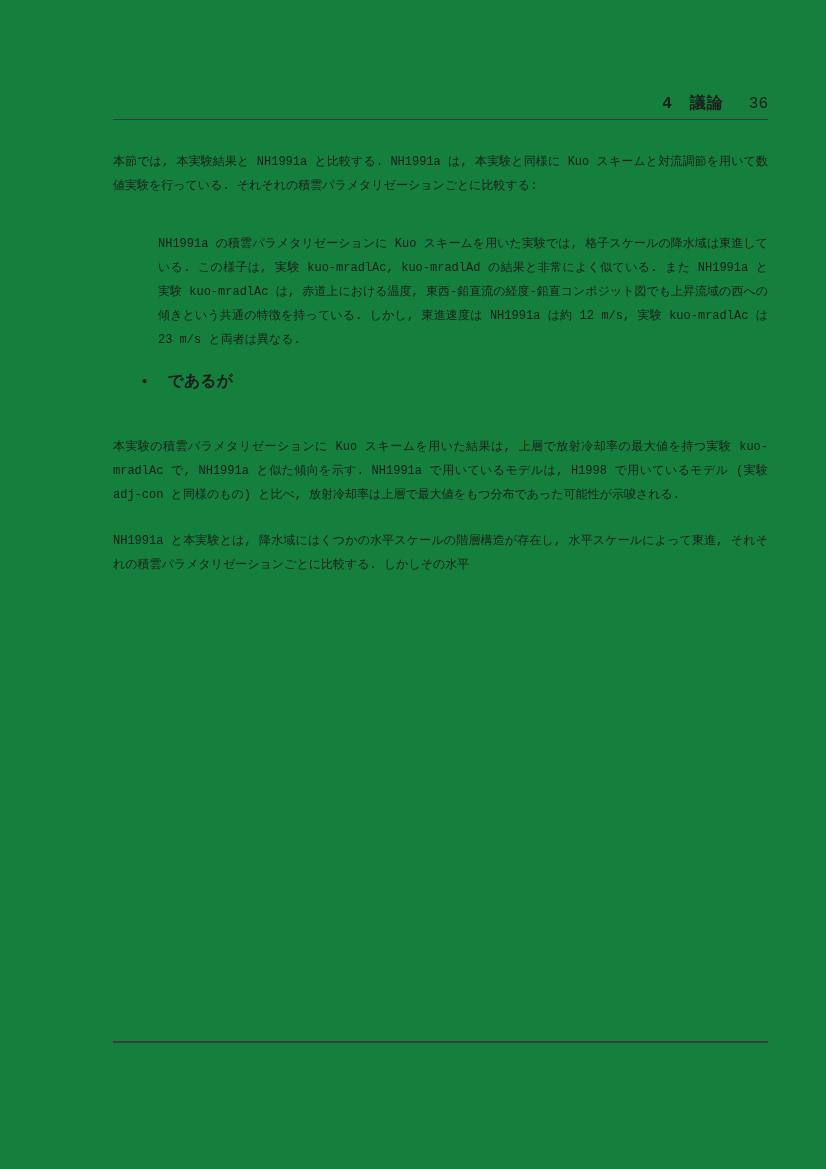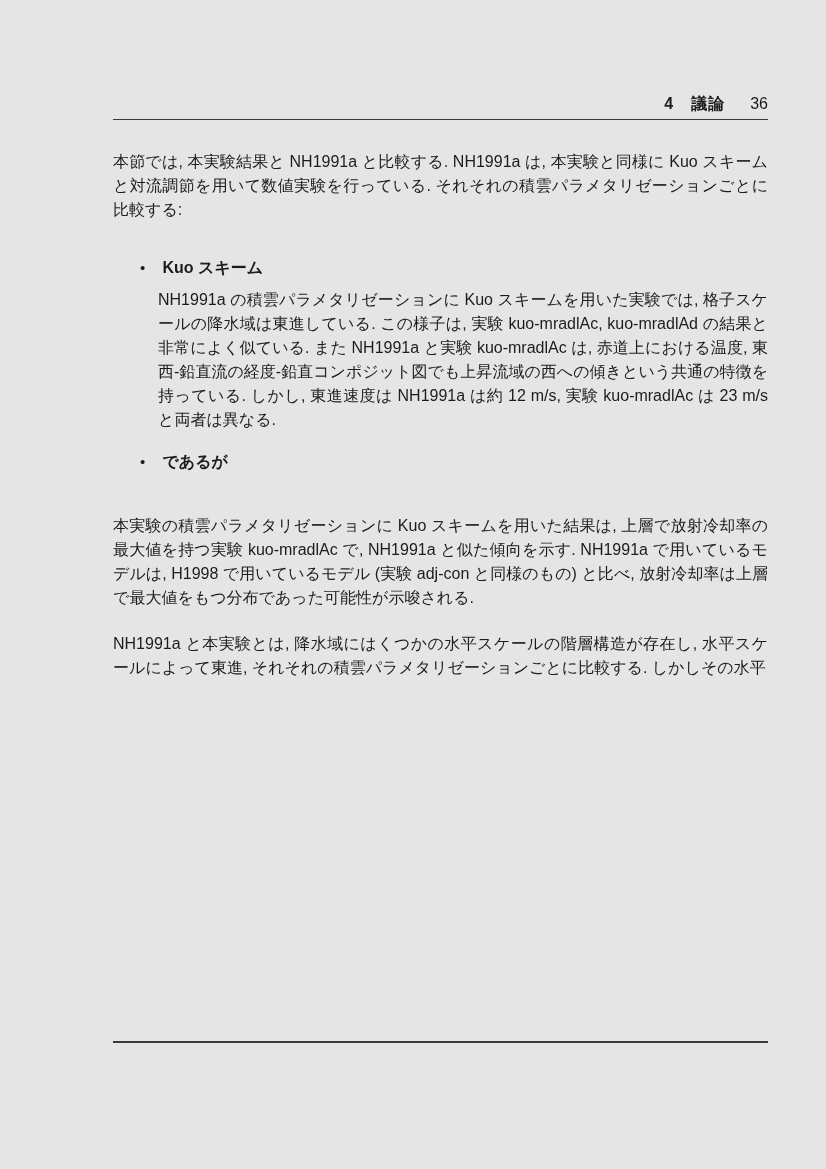--- a/index.html
+++ b/index.html
@@ -4,23 +4,23 @@
 <style>
   html, body {
     margin: 0;
     padding: 0;
     background: #ffffff;
   }
   .page {
     position: relative;
     width: 826px;
     height: 1169px;
-    background: #e5e5e5;
+    background: #15803d;
     overflow: hidden;
-    font-family: Liberation Sans, sans-serif;
+    font-family: Liberation Mono, monospace;
     color: #1c1c1c;
   }
   .content {
     position: absolute;
     left: 113px;
     top: 0;
     width: 655px;
   }
   
   .running-header {
@@ -56,21 +56,21 @@
   .section-heading {
     margin: 24px 0 0 0;
     font-size: 20px;
     line-height: 26px;
     font-weight: bold;
   }
   .sec-num { margin-right: 24px; }
   
   .para {
     margin: 0;
-    font-size: 16px;
+    font-size: 12px;
     line-height: 24px;
     text-align: justify;
   }
   .intro { margin-top: 30px; }
   
   .bullet-list { margin-top: 34px; }
   .bullet-item + .bullet-item { margin-top: 18px; }
   .bullet-label-row {
     padding-left: 27px;
     font-size: 16px;
@@ -101,24 +101,20 @@
       <span class="hdr-page">36</span>
     </div>
     <hr class="rule top-rule">
 
 
     <p class="para intro">本節では, 本実験結果と NH1991a と比較する. NH1991a は, 本実験と同様に Kuo スキームと対流調節を用いて数値実験を行っている. それそれの積雲パラメタリゼーションごとに比較する:</p>
 
     <div class="bullet-list">
 
       <div class="bullet-item">
-        <div class="bullet-label-row">
-          <span class="bullet-marker">•</span>
-          <span class="bullet-label">Kuo スキーム</span>
-        </div>
         <p class="para bullet-para">NH1991a の積雲パラメタリゼーションに Kuo スキームを用いた実験では, 格子スケールの降水域は東進している. この様子は, 実験 kuo-mradlAc, kuo-mradlAd の結果と非常によく似ている. また NH1991a と実験 kuo-mradlAc は, 赤道上における温度, 東西-鉛直流の経度-鉛直コンポジット図でも上昇流域の西への傾きという共通の特徴を持っている. しかし, 東進速度は NH1991a は約 12 m/s, 実験 kuo-mradlAc は 23 m/s と両者は異なる.</p>
       </div>
 
       <div class="bullet-item">
         <div class="bullet-label-row">
           <span class="bullet-marker">•</span>
           <span class="bullet-label">であるが</span>
         </div>
       </div>
 

